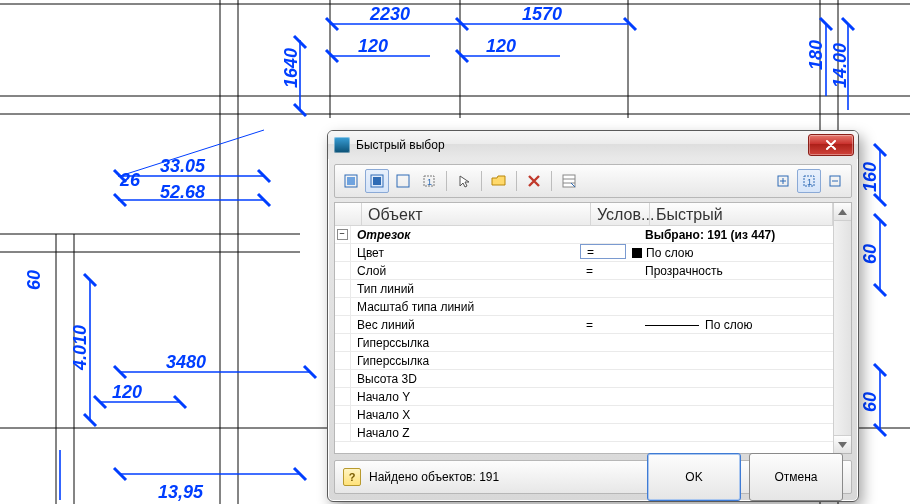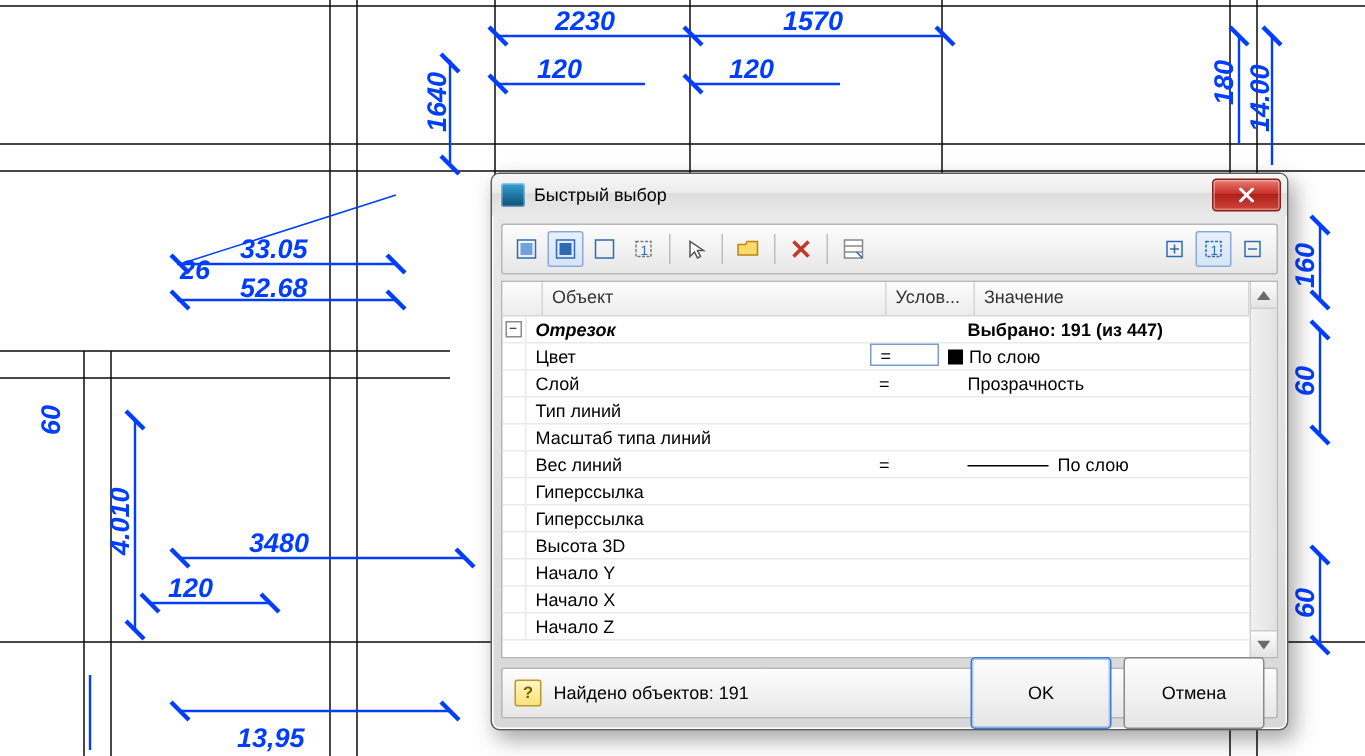--- a/index.html
+++ b/index.html
@@ -1,35 +1,35 @@
 <!DOCTYPE html>
 <html><head>
 <meta charset="utf-8">
 <style>
 html,body{margin:0;padding:0;width:910px;height:504px;overflow:hidden;font-family:"Segoe UI",Tahoma,sans-serif;font-size:12px;background:#fff}
 .canvas{position:absolute;inset:0;background:#fff}
 .canvas svg{position:absolute;top:0;left:0}
 .dim{font:italic 600 18px/1 "Segoe UI",Tahoma,sans-serif;fill:#003eff}
-.dialog{position:absolute;left:327px;top:115px;width:530px;height:370px;border:1px solid #5a5a5a;border-radius:6px;background:linear-gradient(#eaeaea,#d8d8d8);box-shadow:0 0 0 1px #fff inset,4px 6px 14px rgba(0,0,0,.35)}
+.dialog{position:absolute;left:327px;top:130px;width:530px;height:370px;border:1px solid #5a5a5a;border-radius:6px;background:linear-gradient(#eaeaea,#d8d8d8);box-shadow:0 0 0 1px #fff inset,4px 6px 14px rgba(0,0,0,.35)}
 .titlebar{height:28px;border-radius:5px 5px 0 0;background:linear-gradient(#4a4a4a,#2e2e2e);display:flex;align-items:center;padding:0 4px 0 6px;color:#000;position:relative}
 .titlebar .appicon{width:16px;height:16px;background:linear-gradient(#3aa0d8,#0b4f73);border-radius:2px;box-shadow:inset 0 0 0 1px rgba(255,255,255,.4)}
 .titlebar .title{margin-left:6px;color:#000;font-size:12px;text-shadow:0 1px 0 rgba(255,255,255,.15);flex:0 0 auto;background:rgba(255,255,255,.0)}
 .titlebar::before{content:"";position:absolute;left:0;right:0;top:0;height:28px;background:linear-gradient(#f3f3f3,#dcdcdc);z-index:-1}
 .titlebar{background:linear-gradient(#f7f7f7 0%,#ececec 45%,#dedede 46%,#e9e9e9 100%);color:#000}
 .titlebar .spacer{flex:1}
 .closebtn{width:44px;height:20px;border-radius:3px;background:linear-gradient(#e67a6f,#c9302c 45%,#ad2019 46%,#d0433b);border:1px solid #8a1f18;box-shadow:inset 0 0 0 1px rgba(255,255,255,.35);display:flex;align-items:center;justify-content:center}
 .closebtn svg{display:block}
 .toolbar{height:32px;margin:5px 6px 0 6px;border:1px solid #b7b7b7;border-radius:2px;background:linear-gradient(#fdfdfd,#e7e7e7);display:flex;align-items:center;padding:0 4px;gap:2px}
 .tbtn{width:22px;height:22px;border:1px solid transparent;border-radius:2px;display:flex;align-items:center;justify-content:center}
 .tbtn.active{border-color:#8aa9d6;background:linear-gradient(#e8f0fb,#d6e5f9)}
 .tsep{width:1px;height:20px;background:#bdbdbd;margin:0 3px}
 .grid-wrap{margin:4px 6px 0 6px;border:1px solid #b7b7b7;background:#fff;height:250px;display:flex}
 .grid{flex:1;overflow:hidden}
 .ghdr{display:flex;height:22px;border-bottom:1px solid #d6d6d6;background:linear-gradient(#fdfdfd,#ececec)}
-.ghdr .c{border-right:1px solid #d6d6d6;padding:3px 6px;font-size:12px;color:#333}
+.ghdr .c{border-right:1px solid #d6d6d6;padding:3px 6px;font-size:16px;color:#333}
 .c-gut{width:14px;flex:none}
 .c-obj{width:216px;flex:none}
 .c-cond{width:46px;flex:none}
 .c-val{flex:1}
 .grow{display:flex;height:17px;border-bottom:1px solid #eaeaea;font-size:12px}
 .grow .c{border-right:1px solid transparent;padding:1px 6px 0 6px;display:flex;align-items:center}
 .grow .c-gut{justify-content:center;padding:0}
 .grow.header-row{font-weight:700}
 .grow.header-row .c-obj{font-weight:700}
 .grow .c-obj{border-left:1px solid #eaeaea}
@@ -222,21 +222,21 @@
         </svg>
       </div>
   </div>
 
   <div class="grid-wrap">
     <div class="grid">
       <div class="ghdr">
         <div class="c c-gut"></div>
         <div class="c c-obj">Объект</div>
         <div class="c c-cond">Услов...</div>
-        <div class="c c-val">Значение</div>
+        <div class="c c-val">Быстрый</div>
       </div>
       <div id="grid-body">
           <div class="grow header-row">
             <div class="c c-gut">
               <div class="minus">–</div>
             </div>
             <div class="c c-obj" style="font-weight: 700; font-style: italic;">Отрезок</div>
             <div class="c c-cond"></div>
             <div class="c c-val" style="font-weight: 700; align-items: center;">
               <span>Выбрано: 191 (из 447)</span>

